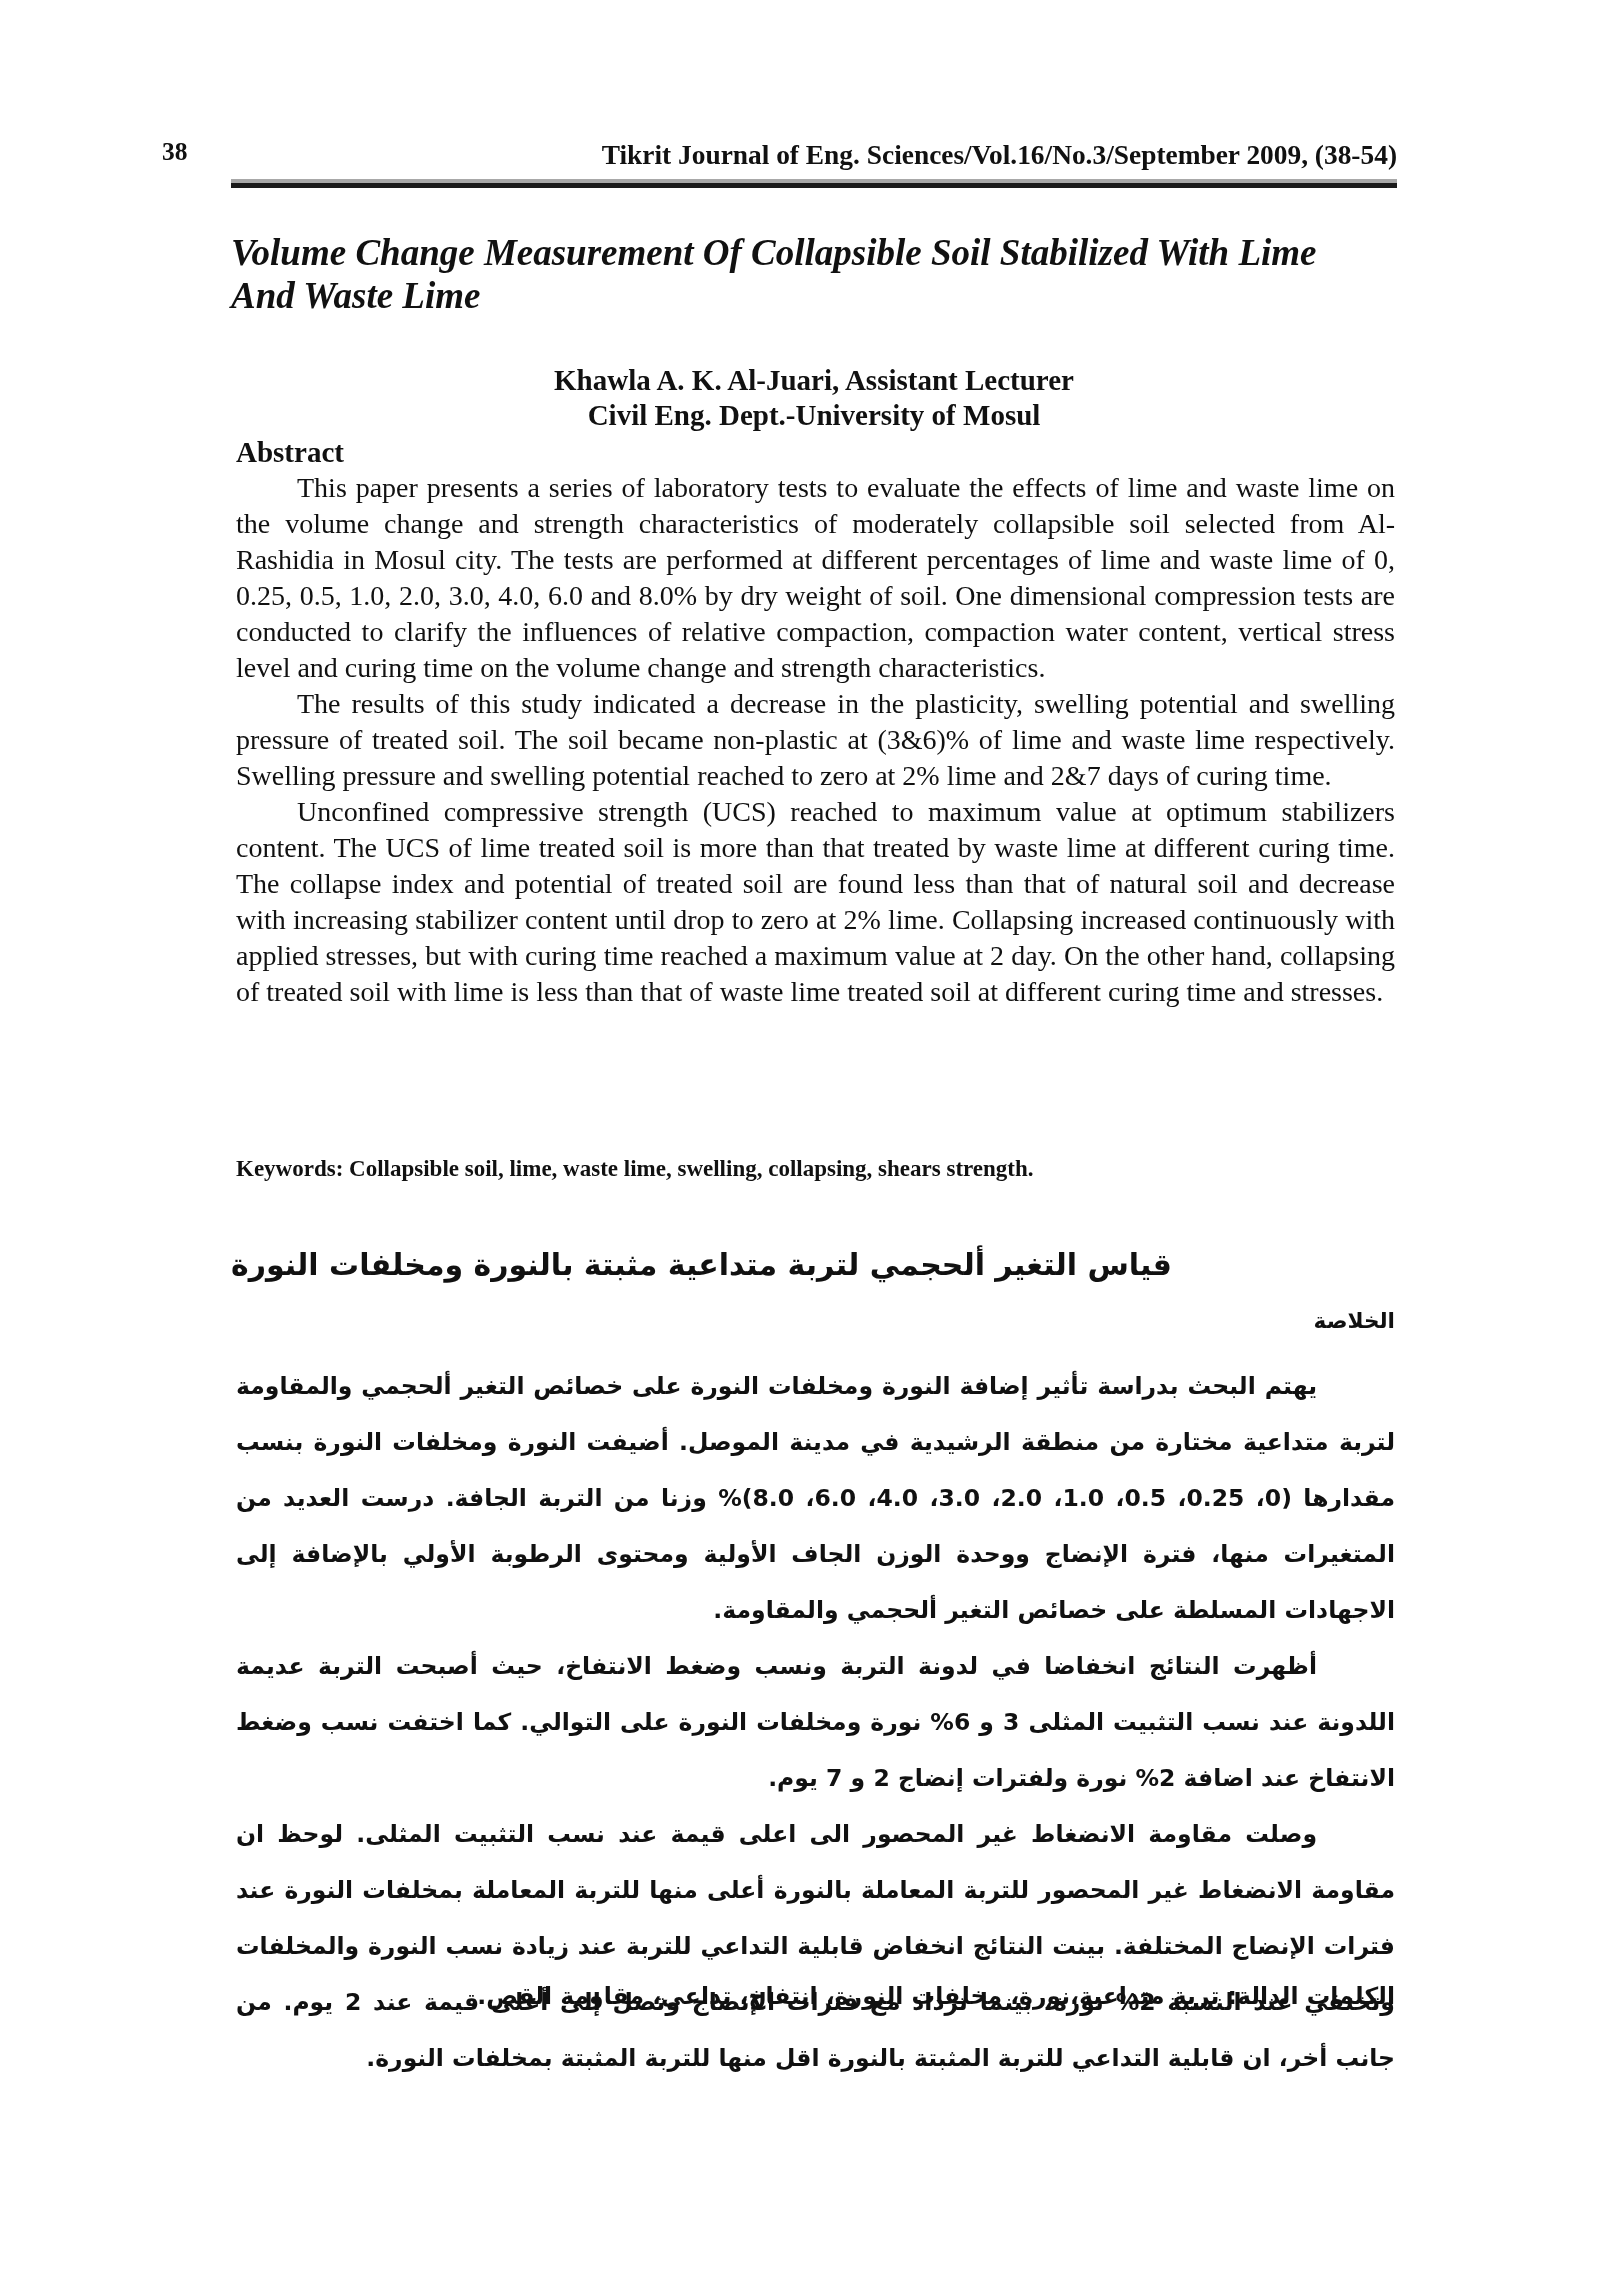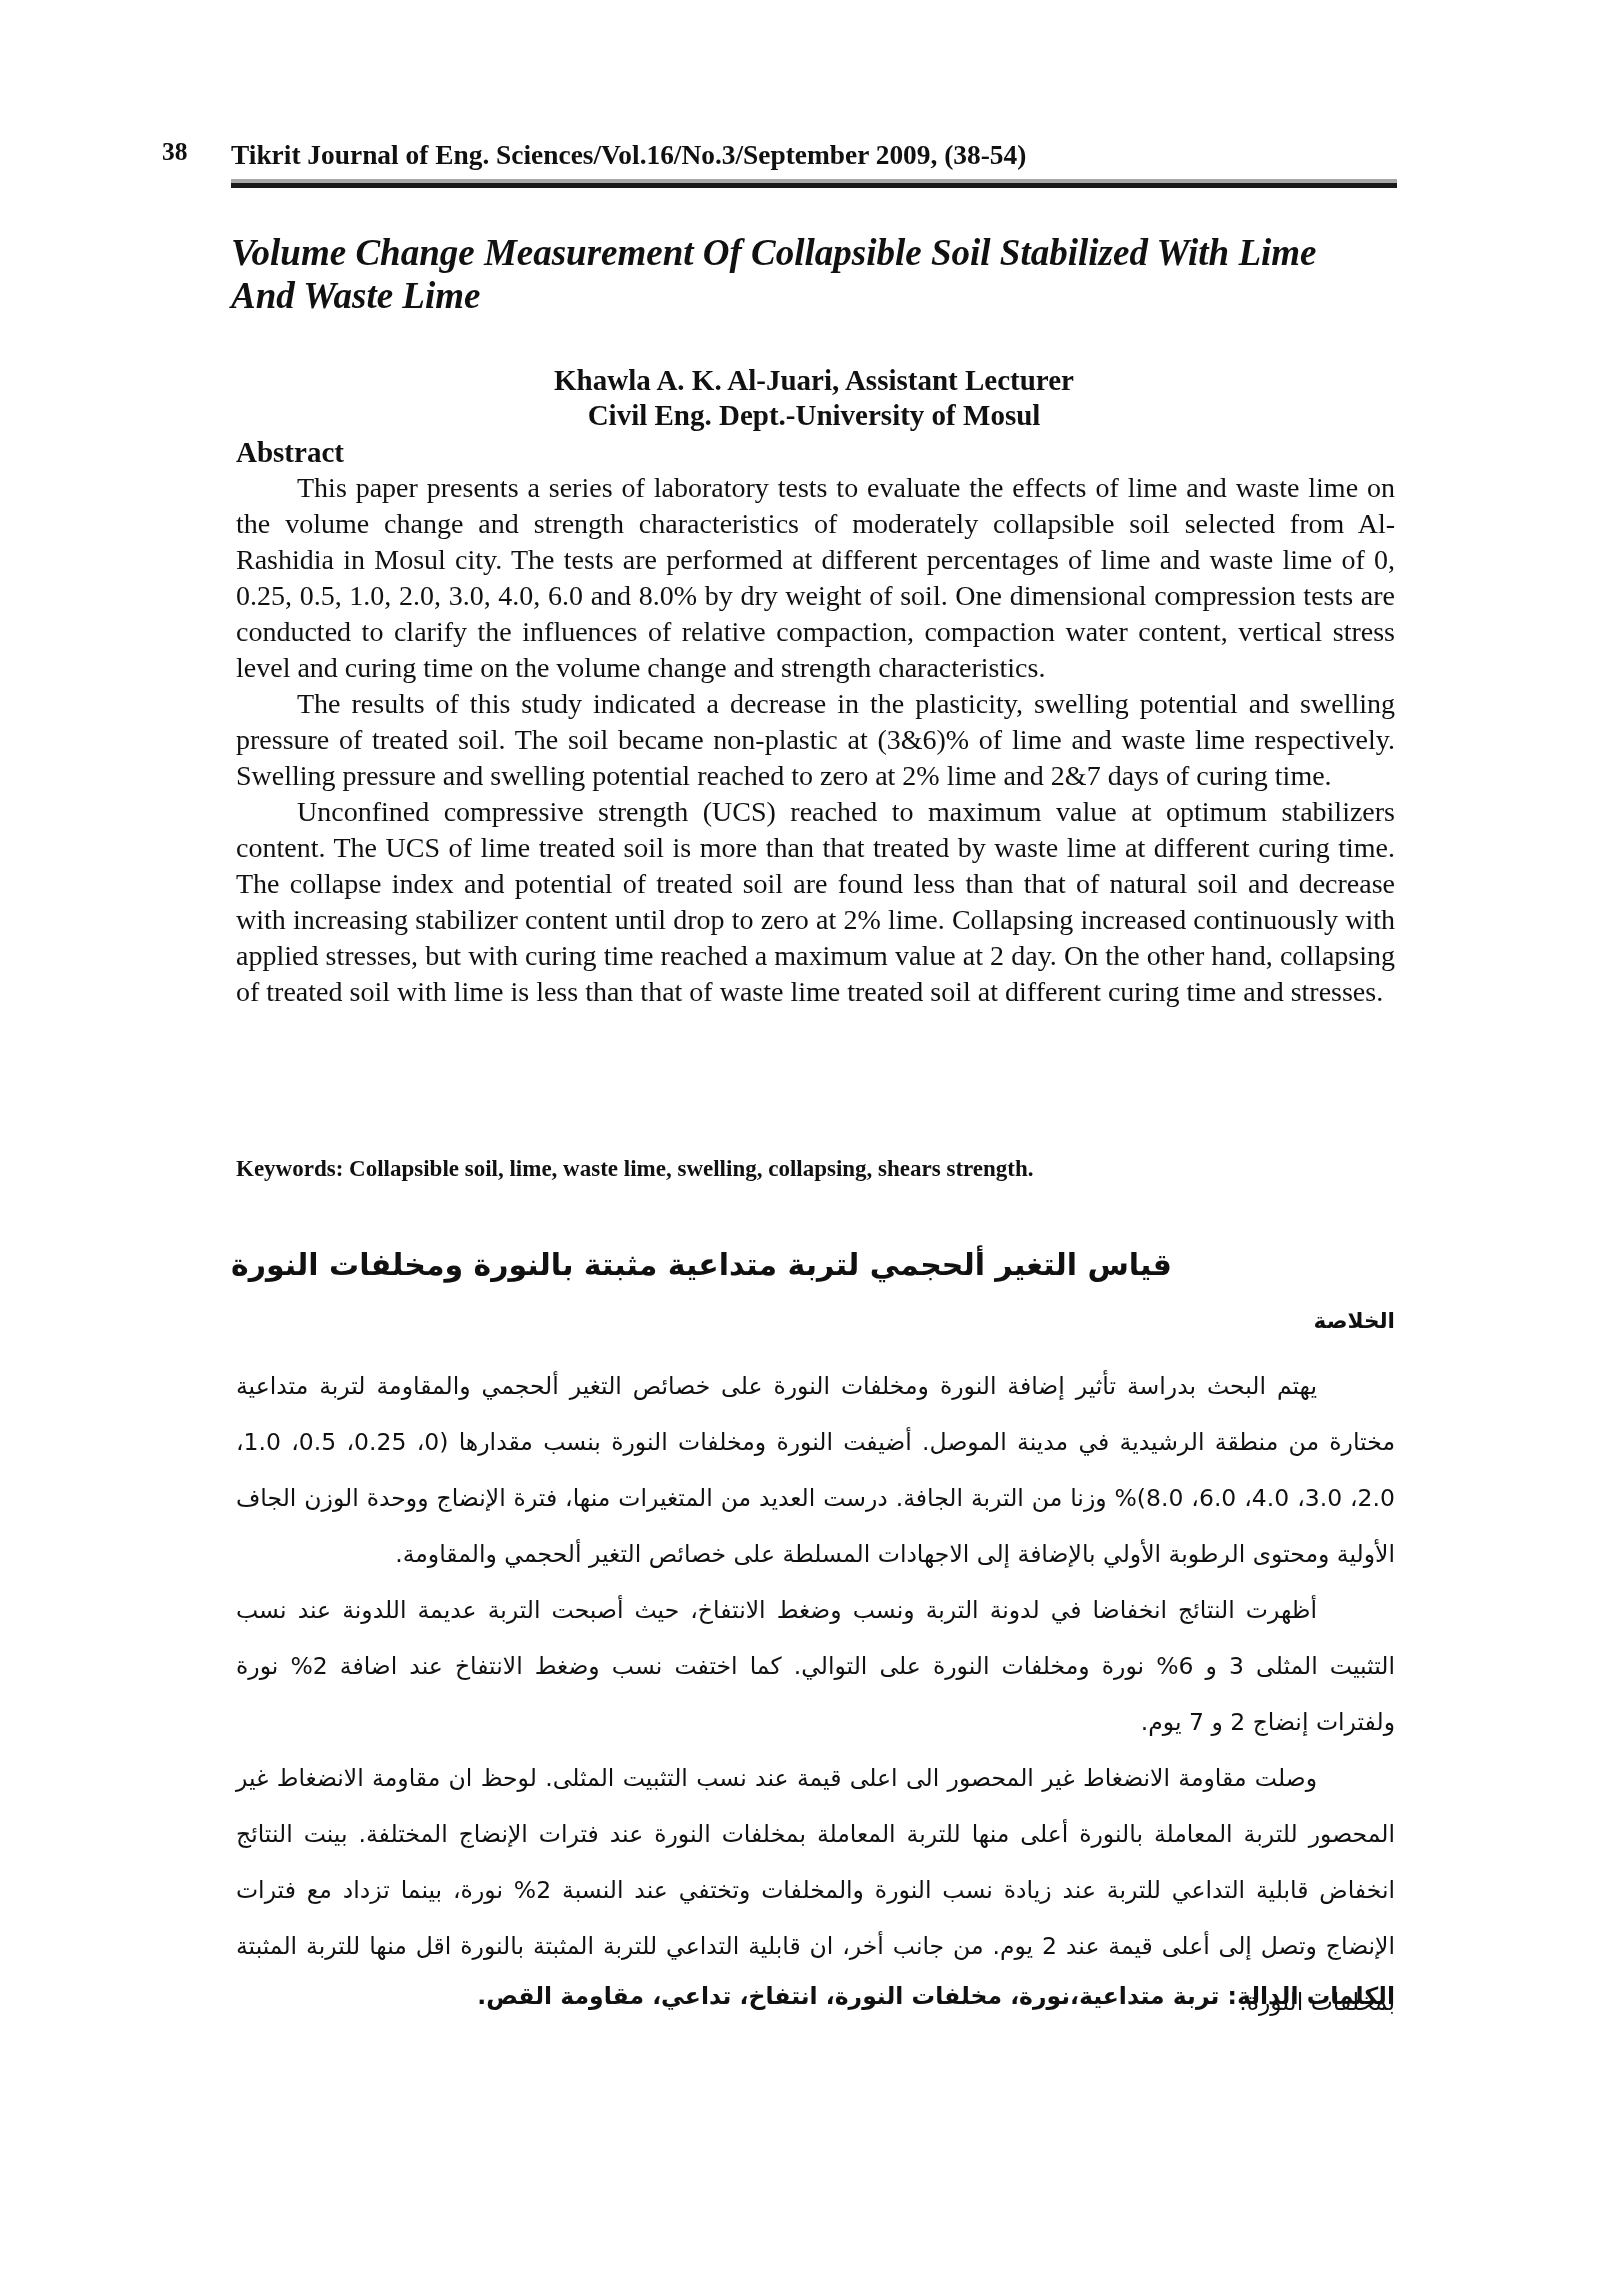--- a/index.html
+++ b/index.html
@@ -21,21 +21,21 @@
       top: 125px;
       font-size: 25.5px;
       font-weight: bold;
       margin-top: 12px;
     }
     .running-header {
       position: absolute;
       left: 231px;
       width: 1166px;
       top: 140px;
-      text-align: left;
+      text-align: right;
       font-size: 27.4px;
       font-weight: bold;
       letter-spacing: 0px;
     }
     .header-rule {
       position: absolute;
       left: 231px;
       width: 1166px;
       top: 179px;
       height: 8.8px;
@@ -121,20 +121,21 @@
       top: 1358px;
       direction: rtl;
       font-family: "DejaVu Sans", sans-serif;
       font-size: 23.5px;
       line-height: 56px;
       text-align: justify;
     }
     .ar-body p {
       margin: 0;
       text-indent: 78px;
+      font-weight: bold;
     }
     .ar-keywords {
       position: absolute;
       left: 236px;
       width: 1159px;
       top: 1982px;
       direction: rtl;
       font-family: "DejaVu Sans", sans-serif;
       font-size: 23.5px;
       font-weight: bold;

